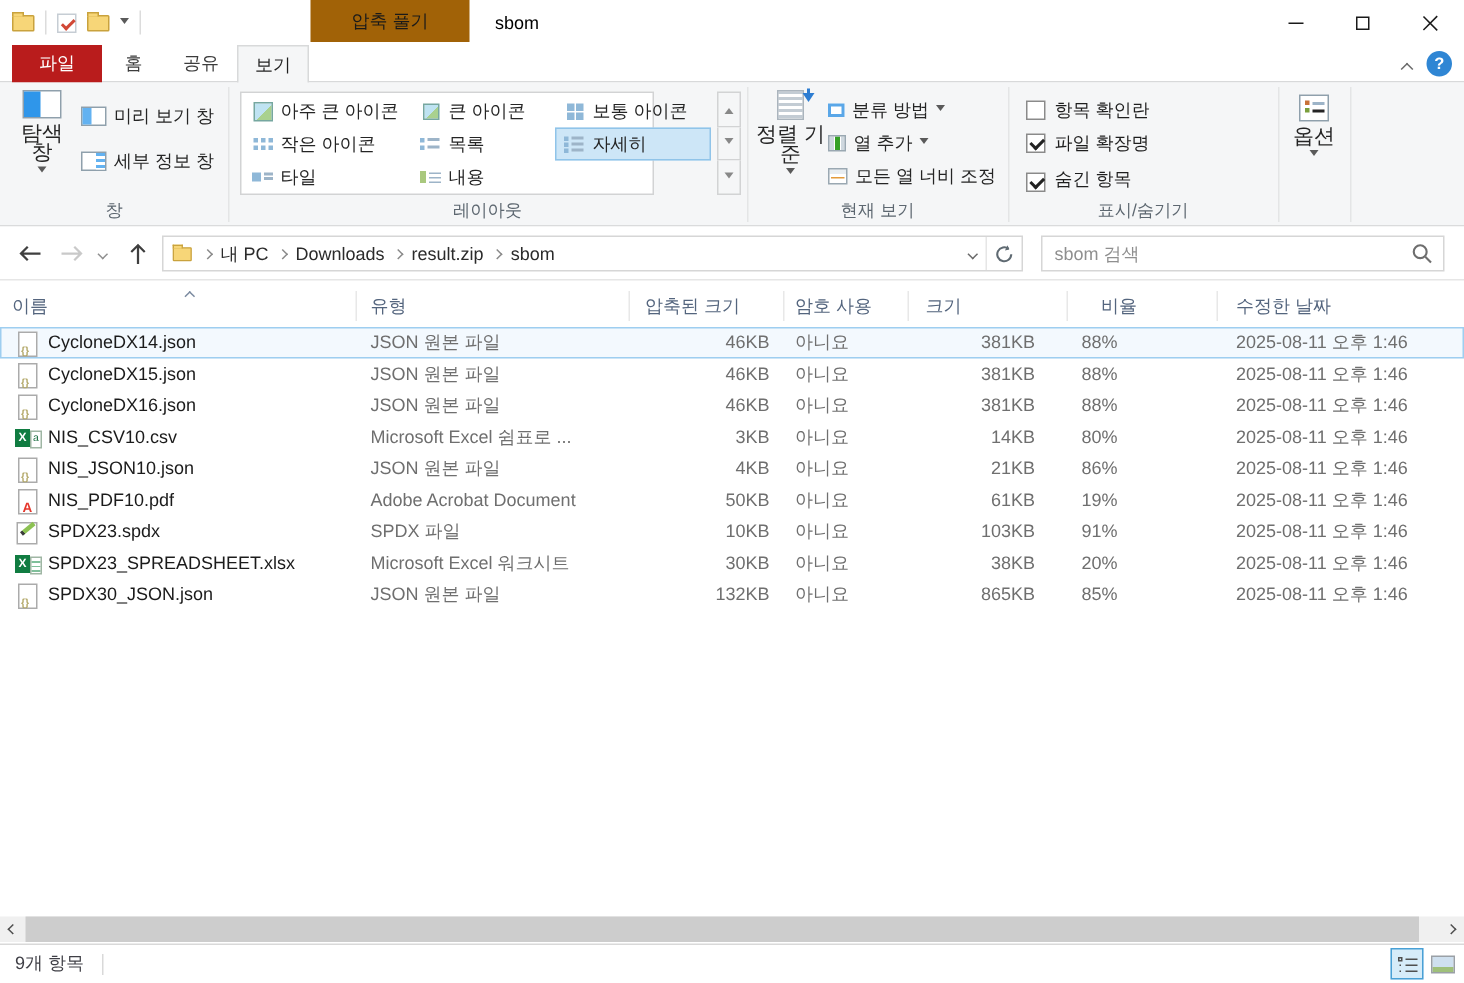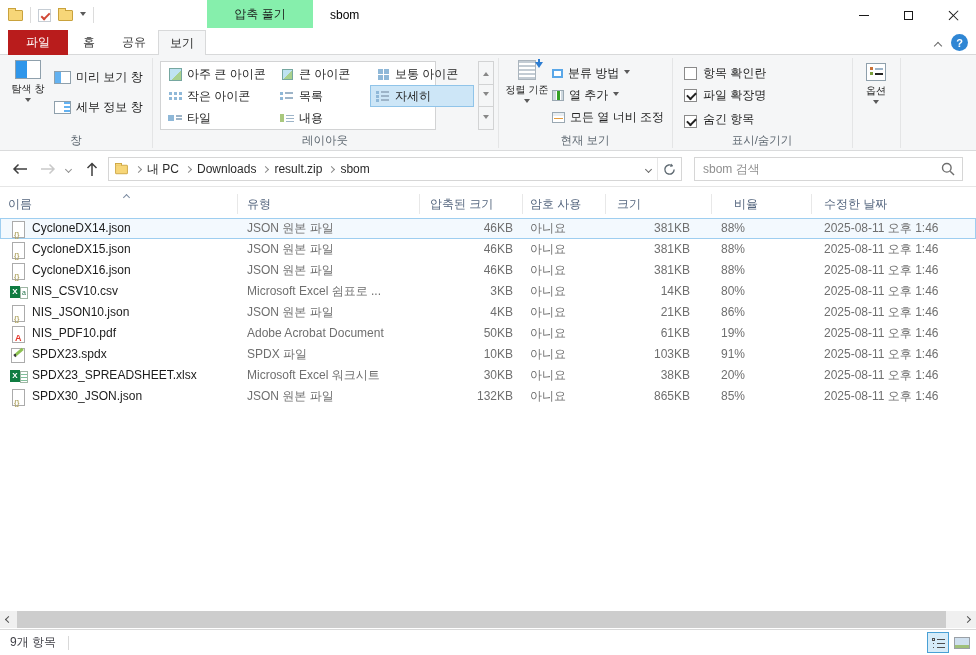--- a/index.html
+++ b/index.html
@@ -9,21 +9,21 @@
 
   
   .titlebar{position:absolute;left:0;top:0;width:976px;height:30px;background:#fff}
   .qat{position:absolute;left:8px;top:0;height:30px;display:flex;align-items:center;gap:7px}
   .qat-sep{width:1px;height:16px;background:#dcdcdc}
   .ic-folder{width:15px;height:11px;background:#f7d678;border:1px solid #c9a23d;border-radius:1px;position:relative}
   .ic-folder::before{content:'';position:absolute;top:-3px;left:-1px;width:6px;height:2px;background:#f7d678;border:1px solid #c9a23d;border-bottom:none}
   .ic-check{width:13px;height:13px;background:#fff;border:1px solid #c6cdd4;position:relative}
   .ic-check::after{content:'';position:absolute;left:2px;top:3px;width:7px;height:3px;border-left:2px solid #d14836;border-bottom:2px solid #d14836;transform:rotate(-45deg)}
   .tri-down{display:inline-block;width:0;height:0;border:3px solid transparent;border-top:4px solid #5a5a5a;vertical-align:middle}
-  .ctx-label{position:absolute;left:207px;top:0;width:106px;height:28px;background:#86efac;
+  .ctx-label{position:absolute;left:207px;top:0;width:106px;height:28px;background:#a16207;
              display:flex;align-items:center;justify-content:center;font-size:12px;color:#1a1a1a}
   .win-title{position:absolute;left:330px;top:0;height:30px;display:flex;align-items:center;font-size:12px;color:#000}
   .win-controls{position:absolute;right:0;top:0;height:30px;display:flex}
   .win-btn{width:45px;height:30px;display:flex;align-items:center;justify-content:center}
   .min-icon{width:10px;height:1px;background:#1a1a1a}
   .max-icon{width:9px;height:9px;border:1px solid #1a1a1a}
   .x-icon{position:relative;width:11px;height:11px}
   .x-icon::before,.x-icon::after{content:'';position:absolute;left:5px;top:-1px;width:1.4px;height:13px;background:#1a1a1a}
   .x-icon::before{transform:rotate(45deg)}.x-icon::after{transform:rotate(-45deg)}
 
@@ -39,21 +39,21 @@
   .help-btn{position:absolute;left:951px;top:4px;width:17px;height:17px;border-radius:50%;background:#2f86d4;color:#fff;
             display:flex;align-items:center;justify-content:center;font-size:11px;font-weight:bold}
   .chev{display:inline-block;width:6px;height:6px;border-right:1.4px solid #6a6a6a;border-bottom:1.4px solid #6a6a6a}
   .chev.up{transform:rotate(-135deg)}.chev.down{transform:rotate(45deg)}
   .chev.left{transform:rotate(135deg)}.chev.right{transform:rotate(-45deg)}
 
   
   .ribbon{position:absolute;left:0;top:55px;width:976px;height:96px;background:#f5f6f7;border-bottom:1px solid #dadbdc}
   .rib-sep{position:absolute;top:3px;width:1px;height:90px;background:#e4e5e6}
   .grp-label{position:absolute;top:78px;font-size:11.5px;color:#5d6770;text-align:center}
-  .bigbtn{position:absolute;display:flex;flex-direction:column;align-items:center;gap:3px;font-size:10px;line-height:13px;text-align:center;color:#252525}
+  .bigbtn{position:absolute;display:flex;flex-direction:column;align-items:center;gap:3px;font-size:14px;line-height:13px;text-align:center;color:#252525}
   .smallbtn{position:absolute;height:22px;display:flex;align-items:center;gap:5px;font-size:12px;color:#252525;white-space:nowrap}
   .ic-pane{width:17px;height:13px;border:1px solid #8fa0ac;background:#fff;position:relative;flex:0 0 17px}
   .ic-pane.p-left::before{content:'';position:absolute;left:0;top:0;bottom:0;width:6px;background:#63b2f1}
   .ic-pane.p-right::before{content:'';position:absolute;right:0;top:0;bottom:0;width:6px;
       background:repeating-linear-gradient(180deg,#63b2f1 0 2px,#fff 2px 4px)}
   .ic-nav{width:26px;height:19px;border:1px solid #8fa0ac;background:#fff;position:relative}
   .ic-nav::before{content:'';position:absolute;left:0;top:0;bottom:0;width:11px;background:#2f96ea}
   .gallery{position:absolute;left:160px;top:6px;width:276px;height:69px;background:#fff;border:1px solid #d2d3d4;
            display:grid;grid-template-columns:112px 96px 104px;grid-auto-rows:22px;padding:1px;align-items:center}
   .gal-item{display:flex;align-items:center;gap:5px;height:22px;padding-left:5px;font-size:12px;color:#252525;border:1px solid transparent}

